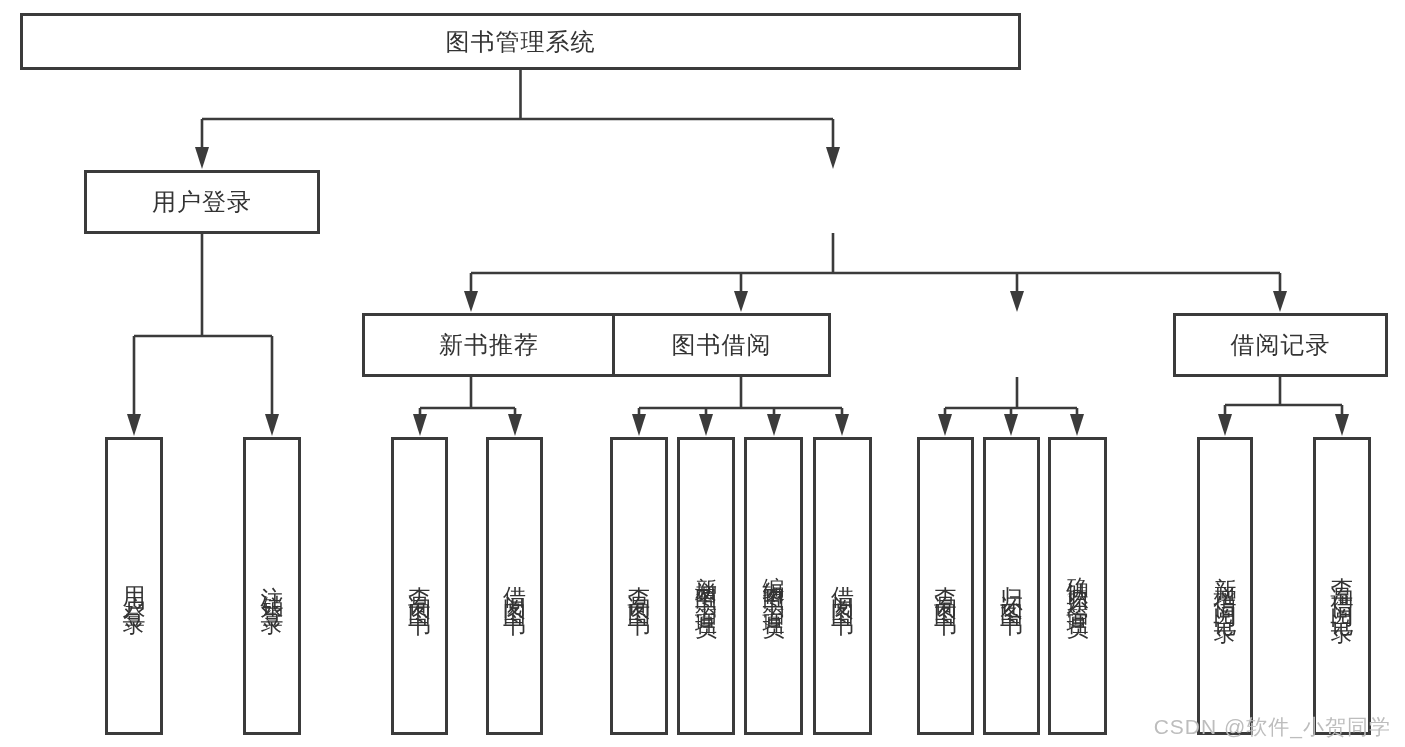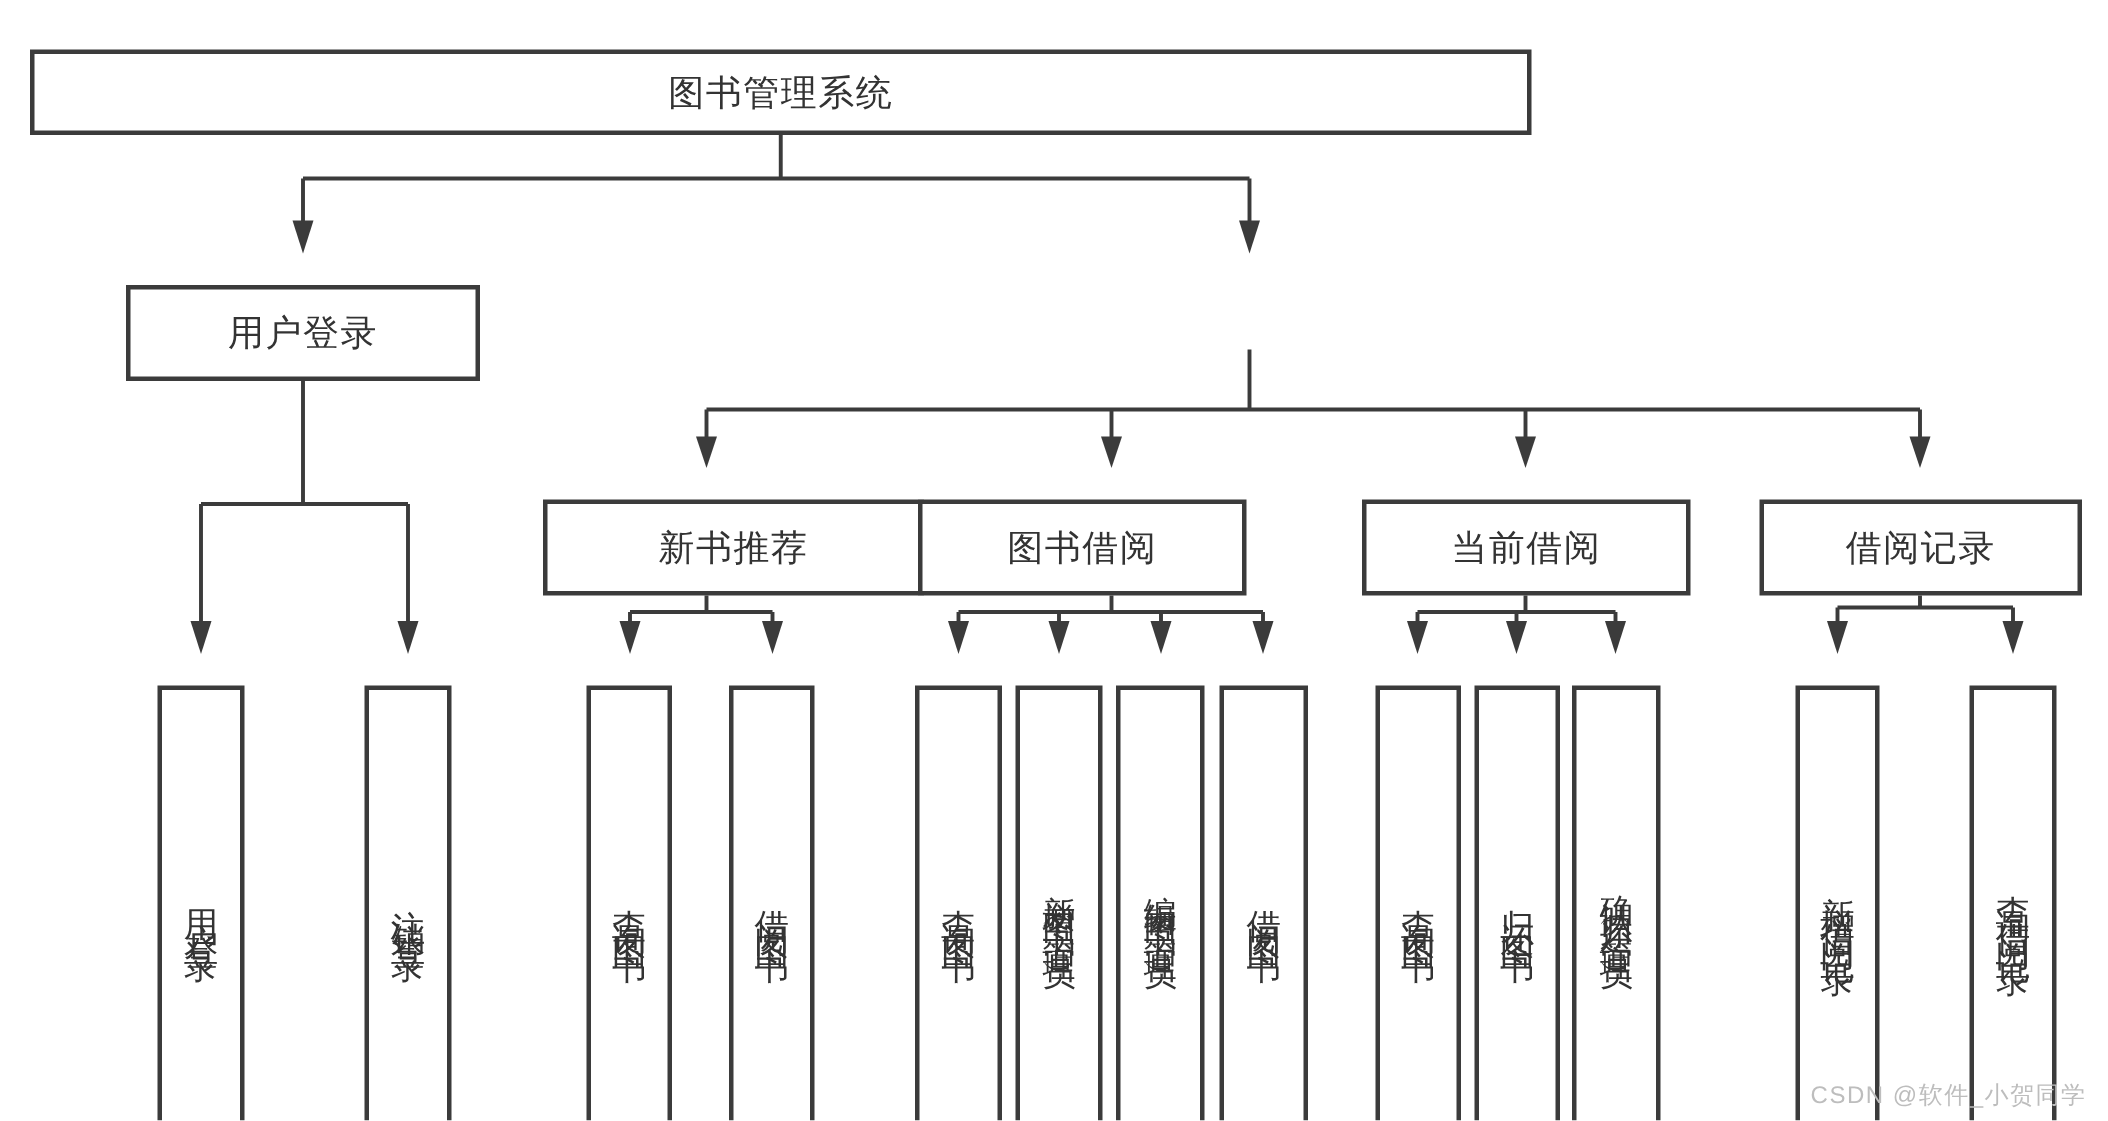--- a/index.html
+++ b/index.html
@@ -3,31 +3,31 @@
 <meta charset="utf-8">
 <style>
   html,body{margin:0;padding:0;background:#ffffff;}
   .canvas{
     position:relative;width:1405px;height:747px;background:#ffffff;overflow:hidden;
     font-family:"Liberation Sans","DejaVu Sans",sans-serif;color:#333333;
   }
   .connectors{position:absolute;left:0;top:0;width:1405px;height:747px;}
   .box{
     position:absolute;box-sizing:border-box;border:3px solid #3b3b3b;background:#ffffff;
-    display:flex;align-items:center;justify-content:center;text-align:left;margin-top:20px;
+    display:flex;align-items:center;justify-content:center;text-align:left;
   }
   .h-label{font-size:24px;letter-spacing:1px;white-space:nowrap;}
   .leaf{height:298px;top:437px;}
   .v-label{
     writing-mode:vertical-rl;text-orientation:mixed;
     font-size:23px;line-height:1;letter-spacing:9px;white-space:nowrap;
   }
   .v-label.tight{font-size:22px;letter-spacing:6px;}
   .watermark{
-    position:absolute;right:14px;bottom:6px;font-size:16px;color:#bdbdbd;
+    position:absolute;right:14px;bottom:6px;font-size:21px;color:#bdbdbd;
     letter-spacing:1px;white-space:nowrap;
   }
 </style>
 </head>
 <body>
 
 <div class="canvas">
 
   <svg class="connectors" viewBox="0 0 1405 747" xmlns="http://www.w3.org/2000/svg">
     <g stroke="#3b3b3b" stroke-width="2.6" fill="none">
@@ -76,23 +76,20 @@
   <div class="box" style="left:84px;top:170px;width:236px;height:64px">
     <span class="h-label">用户登录</span>
   </div>
 
   <div class="box" style="left:362px;top:313px;width:254px;height:64px">
     <span class="h-label">新书推荐</span>
   </div>
   <div class="box" style="left:612px;top:313px;width:219px;height:64px">
     <span class="h-label">图书借阅</span>
   </div>
-  <div class="box" style="left:908px;top:313px;width:219px;height:64px">
-    <span class="h-label">当前借阅</span>
-  </div>
   <div class="box" style="left:1173px;top:313px;width:215px;height:64px">
     <span class="h-label">借阅记录</span>
   </div>
 
   <div class="box leaf" style="left:105px;width:58px">
     <span class="v-label">用户登录</span>
   </div>
   <div class="box leaf" style="left:243px;width:58px">
     <span class="v-label">注销登录</span>
   </div>

